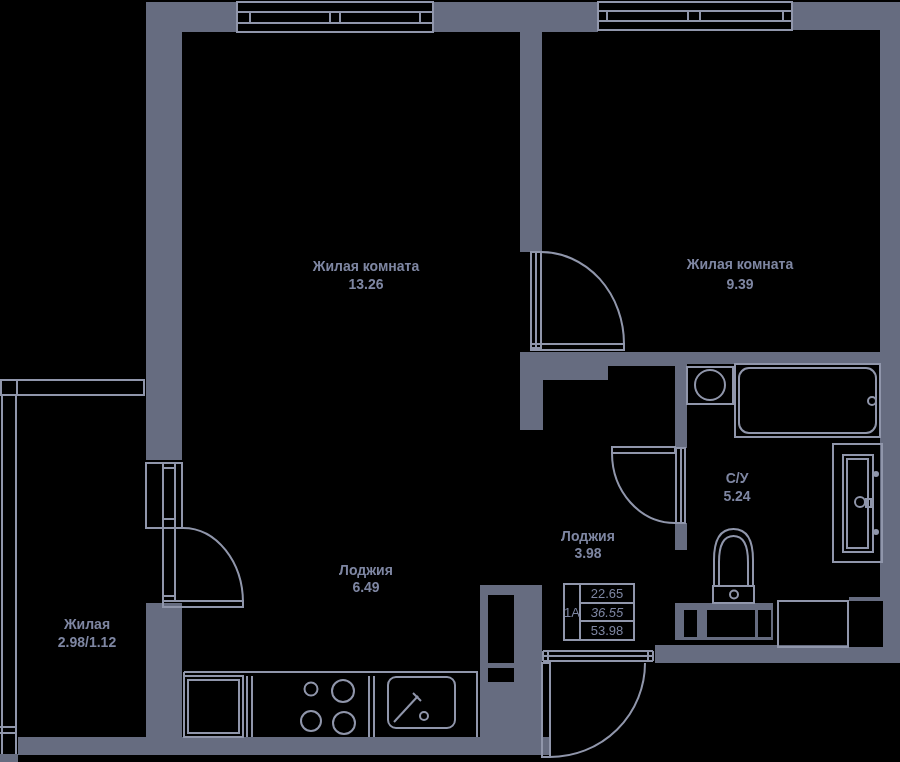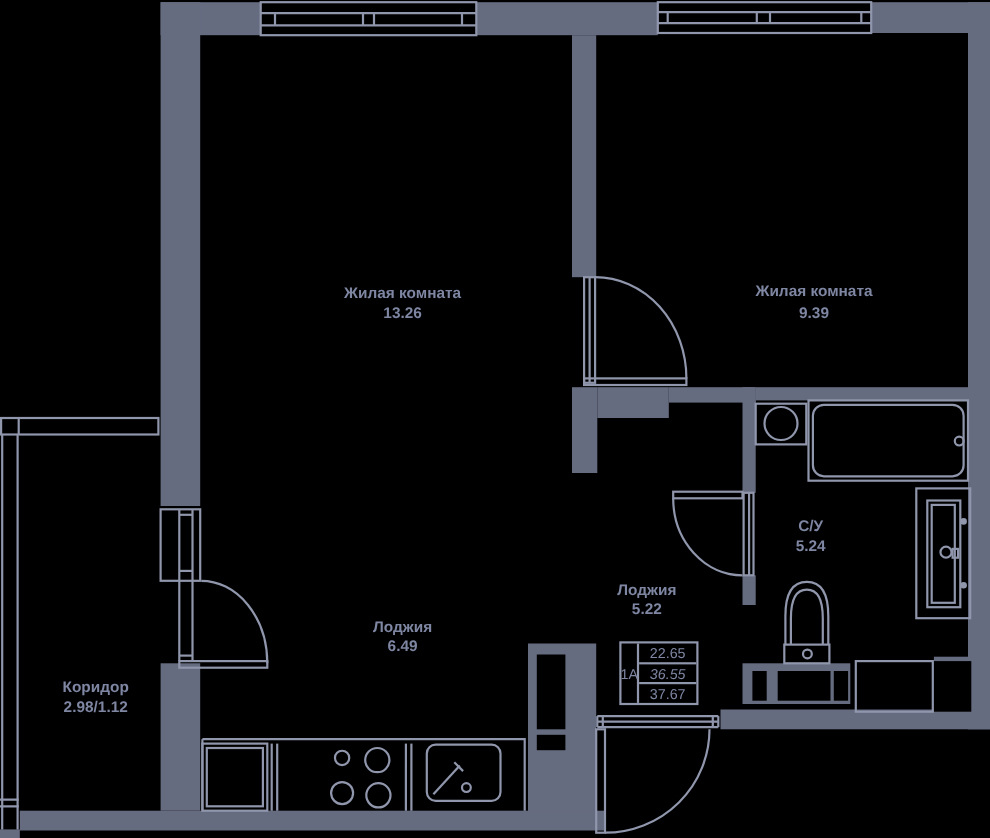--- a/index.html
+++ b/index.html
@@ -187,30 +187,30 @@
   <div class="lbl" style="left:366px;top:266px">Жилая комната</div>
   <div class="lbl" style="left:366px;top:284px">13.26</div>
 
   <div class="lbl" style="left:740px;top:264px">Жилая комната</div>
   <div class="lbl" style="left:740px;top:284px">9.39</div>
 
   <div class="lbl" style="left:366px;top:570px">Лоджия</div>
   <div class="lbl" style="left:366px;top:587px">6.49</div>
 
   <div class="lbl" style="left:588px;top:536px">Лоджия</div>
-  <div class="lbl" style="left:588px;top:553px">5.22</div>
+  <div class="lbl" style="left:588px;top:553px">3.98</div>
 
   <div class="lbl" style="left:737px;top:478px">С/У</div>
   <div class="lbl" style="left:737px;top:496px">5.24</div>
 
-  <div class="lbl" style="left:87px;top:624px">Коридор</div>
+  <div class="lbl" style="left:87px;top:624px">Жилая</div>
   <div class="lbl" style="left:87px;top:642px">2.98/1.12</div>
 
   <div class="infobox">
     <div class="unit">1А</div>
     <div class="vals">
       <div>22.65</div>
       <div class="mid">36.55</div>
-      <div>37.67</div>
+      <div>53.98</div>
     </div>
   </div>
 
 </div>
 
 </body></html>

